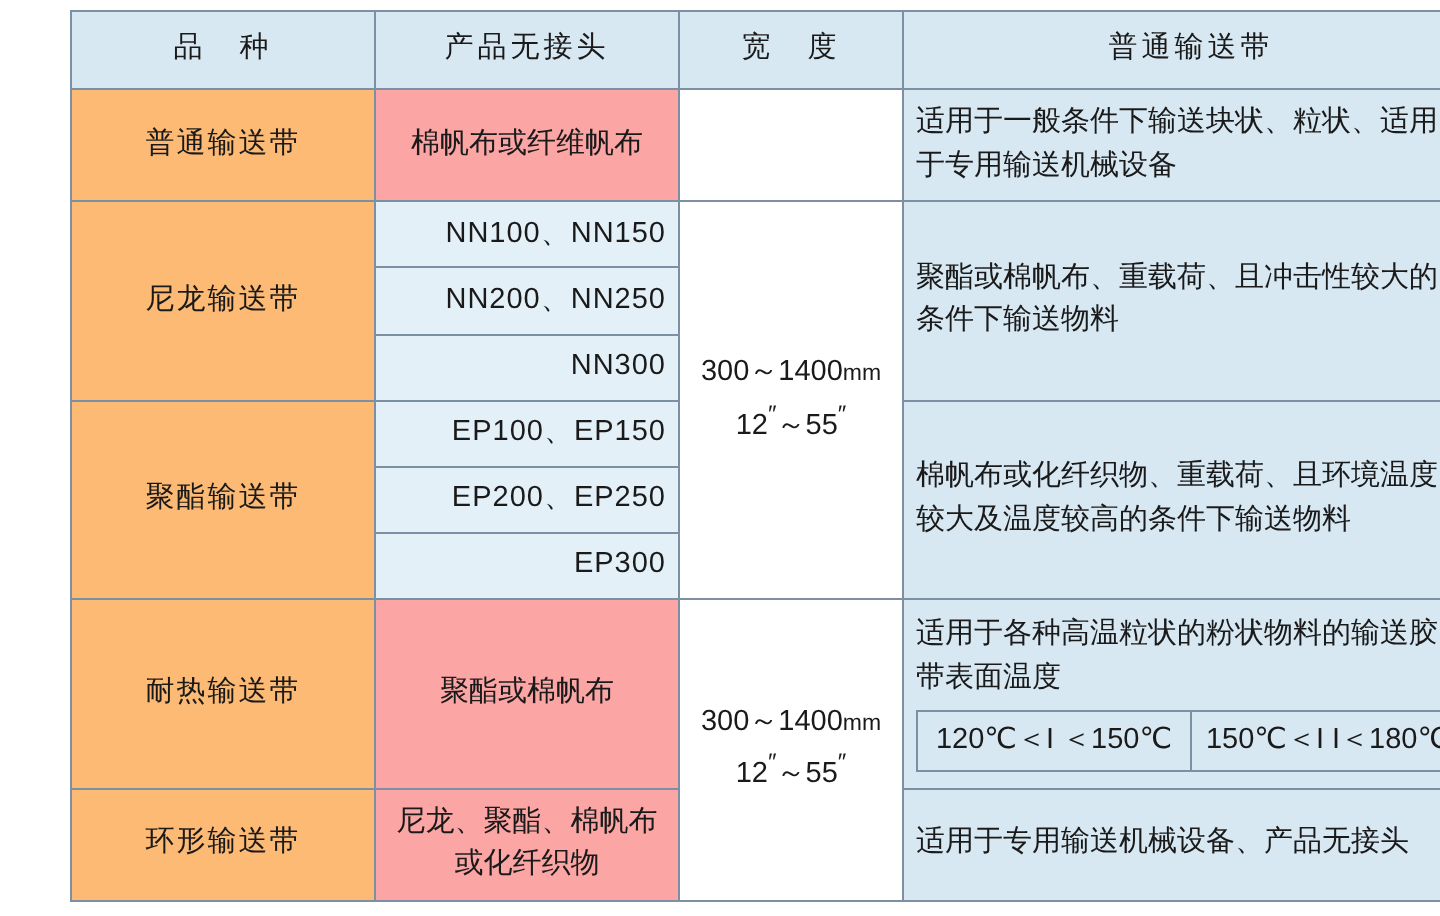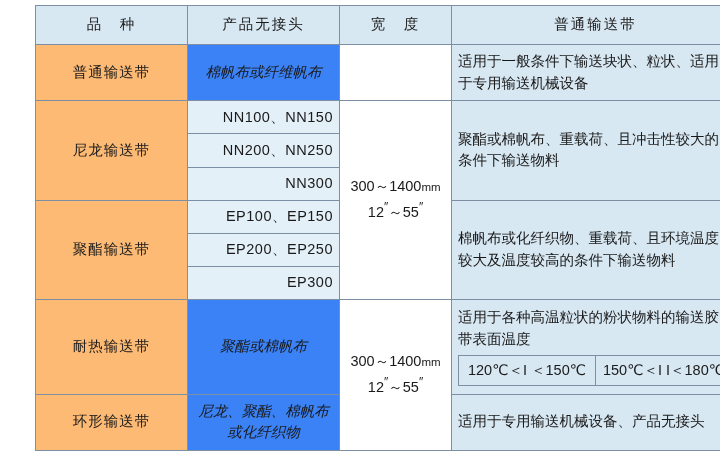--- a/index.html
+++ b/index.html
@@ -43,23 +43,22 @@
     font-weight: normal;
     letter-spacing: 2px;
     height: 30px;
   }
   .c-kind {
     text-align: center;
     background: #fdba74;
     letter-spacing: 1px;
   }
   .c-mat {
-    background: #3b82f6;
+    background: #fca5a5;
     text-align: center;
-    font-style: italic;
   }
   .c-mat-sub {
     background: #e4f0f8;
     text-align: right;
     letter-spacing: 0.5px;
   }
   .c-width {
     background: #ffffff;
     text-align: center;
     padding-left: 10px;

